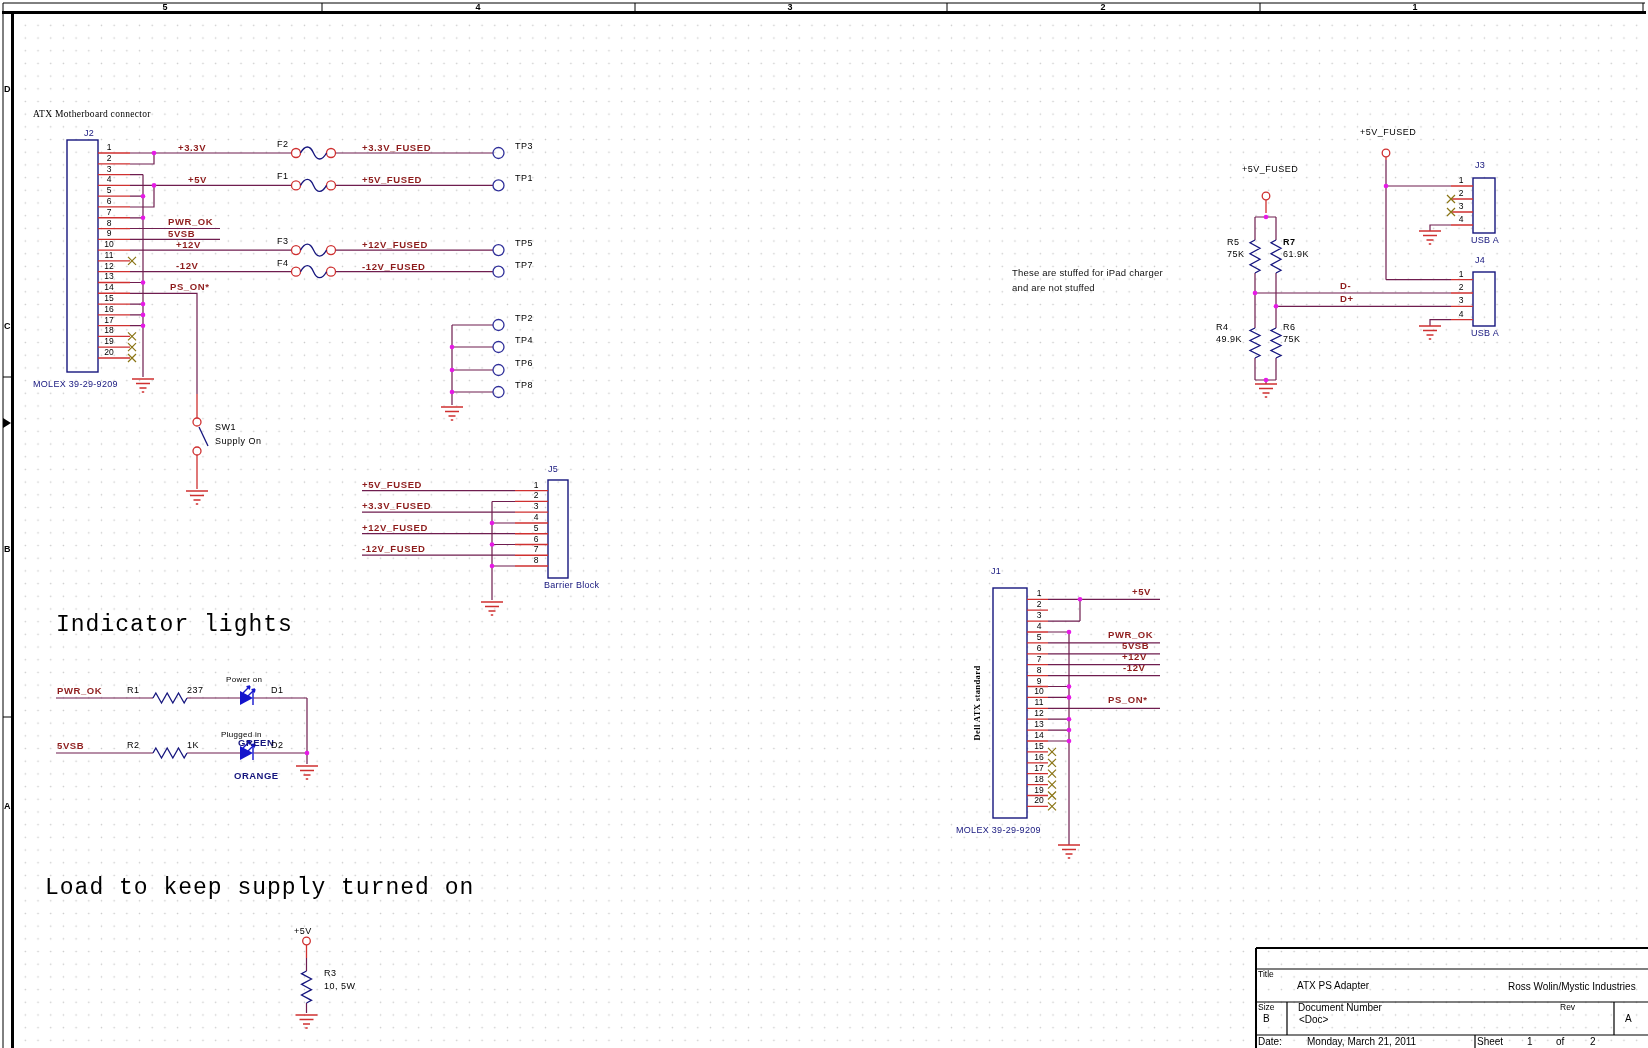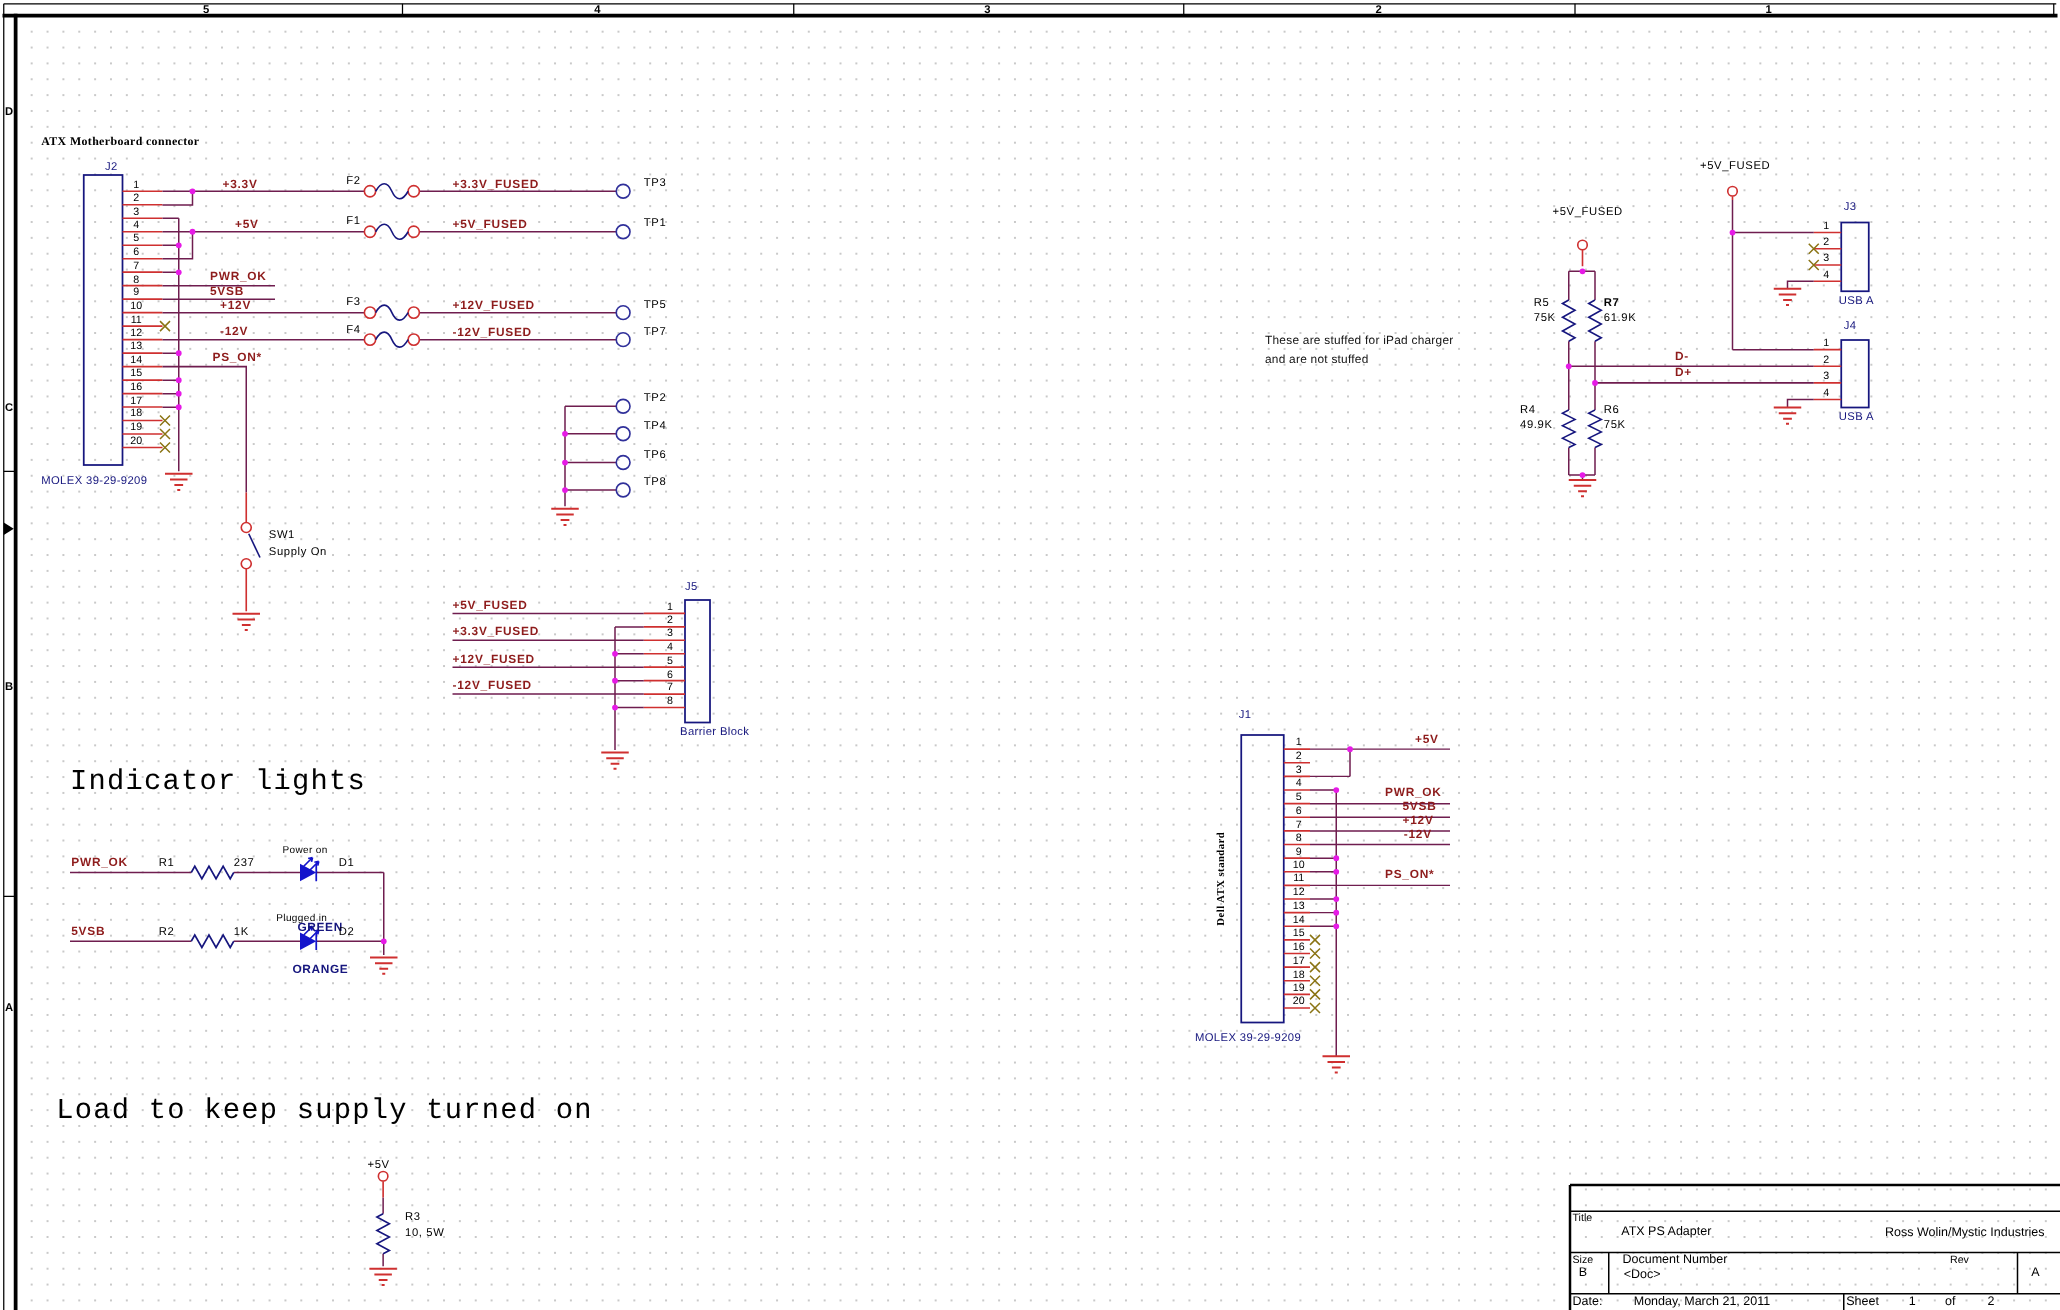--- a/index.html
+++ b/index.html
@@ -9,21 +9,21 @@
         background-image:radial-gradient(circle,#c9c9c9 0.9px,transparent 1px);
         background-size:12.7px 12.7px;background-position:5px 5px;}
   svg{position:absolute;left:0;top:0;}
   .lbl{position:absolute;line-height:1.05;white-space:pre;}
   .red{font-size:9.5px;font-weight:700;color:#8e1c1c;letter-spacing:.6px;}
   .blk{font-size:9px;color:#000;letter-spacing:.5px;}
   .blk95{font-size:9.5px;color:#111;letter-spacing:.2px;}
   .tiny{font-size:8px;color:#000;letter-spacing:.3px;}
   .navy{font-size:9px;color:#16167e;letter-spacing:.3px;}
   .navyb{font-size:9.5px;font-weight:600;color:#16167e;letter-spacing:.5px;margin-top:34px;}
-  .serifb{font-family:"Liberation Serif",serif;font-weight:700;font-size:9.5px;color:#000;letter-spacing:.3px;}
+  .serifb{font-family:"Liberation Serif",serif;font-weight:400;font-size:9.5px;color:#000;letter-spacing:.3px;}
   .hdr{font-family:"Liberation Mono",monospace;font-size:23px;color:#000;letter-spacing:1px;}
   .pin{position:absolute;font-size:8.5px;color:#000;transform:translateX(-50%);line-height:1;}
   .zone{position:absolute;font-size:9px;font-weight:600;color:#000;transform:translateX(-50%);line-height:1;}
   .zrow{position:absolute;font-size:9px;font-weight:600;color:#000;line-height:1;}
   .rot{transform:translate(-50%,-50%) rotate(-90deg);font-family:"Liberation Serif",serif;
        font-weight:700;font-size:8.5px;color:#000;letter-spacing:.4px;}
   .tb{position:absolute;color:#000;line-height:1;}
   .tb-s{font-size:8.5px;} .tb-m{font-size:10px;}
   
   .wire{stroke:#6f1d4f;stroke-width:1.2;fill:none;}

